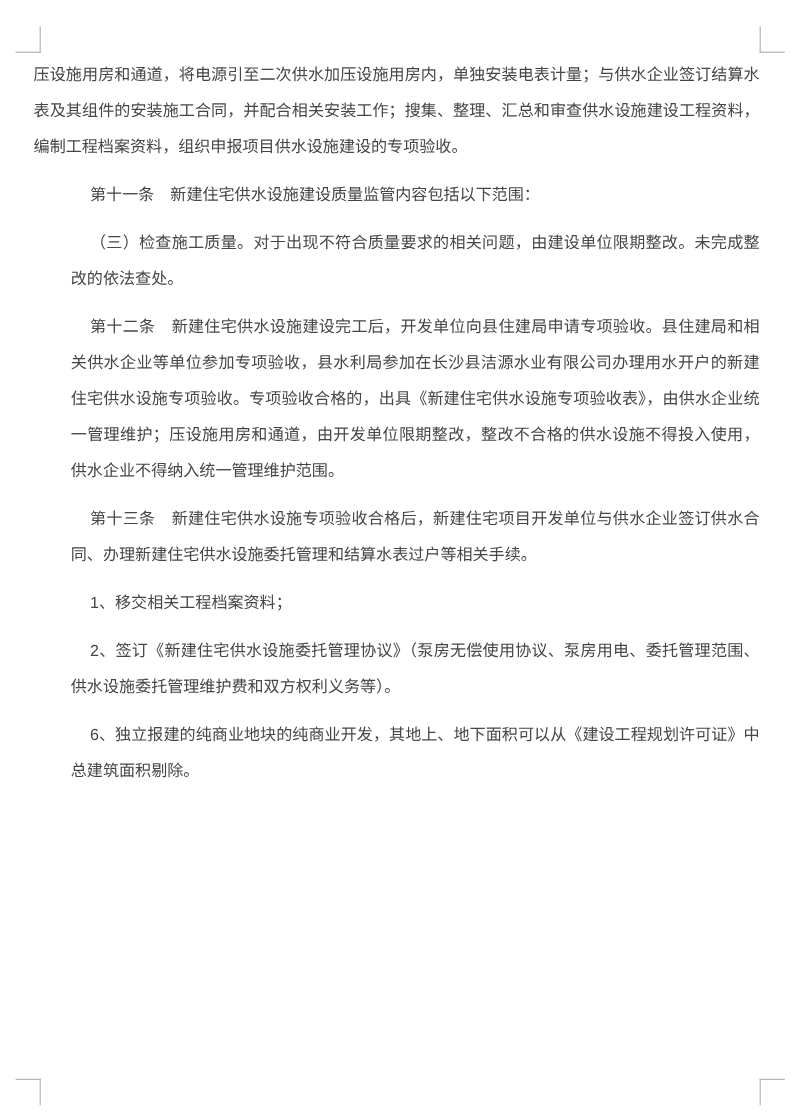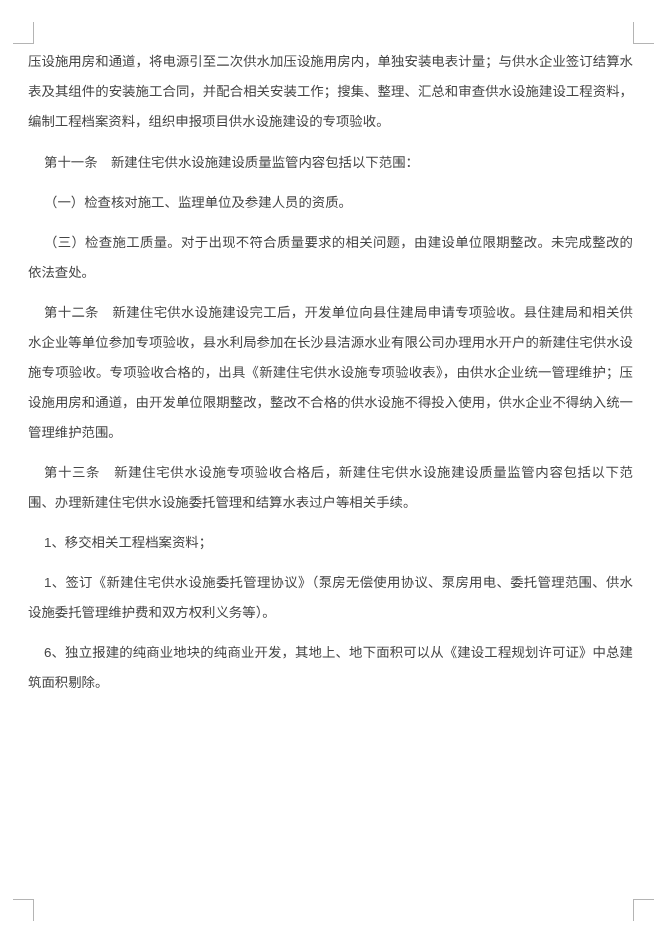--- a/index.html
+++ b/index.html
@@ -56,38 +56,37 @@
     color: var(--text-color, #464646);
     text-align: justify;
     letter-spacing: 0;
   }
   .doc-body p {
     margin: 10px 0 0 0;
     padding: 0;
   }
   .doc-body p:first-child {
     margin-top: 0;
-    font-family: Liberation Mono, monospace;
   }
   .doc-body p.indent {
     text-indent: 16px;
+    margin-left: 31px;
   }
 </style>
 </head>
 <body>
 
 <div class="page">
   <div class="crop-mark tl"></div>
   <div class="crop-mark tr"></div>
   <div class="crop-mark bl"></div>
   <div class="crop-mark br"></div>
   <div class="doc-body" id="doc-body">
       <p class="">压设施用房和通道，将电源引至二次供水加压设施用房内，单独安装电表计量；与供水企业签订结算水表及其组件的安装施工合同，并配合相关安装工作；搜集、整理、汇总和审查供水设施建设工程资料，编制工程档案资料，组织申报项目供水设施建设的专项验收。</p>
       <p class="indent">第十一条　新建住宅供水设施建设质量监管内容包括以下范围：</p>
-      <p class="indent">（一）检查核对施工、监理单位及参建人员的资质。</p>
       <p class="indent">（三）检查施工质量。对于出现不符合质量要求的相关问题，由建设单位限期整改。未完成整改的依法查处。</p>
       <p class="indent">第十二条　新建住宅供水设施建设完工后，开发单位向县住建局申请专项验收。县住建局和相关供水企业等单位参加专项验收，县水利局参加在长沙县洁源水业有限公司办理用水开户的新建住宅供水设施专项验收。专项验收合格的，出具《新建住宅供水设施专项验收表》，由供水企业统一管理维护；压设施用房和通道，由开发单位限期整改，整改不合格的供水设施不得投入使用，供水企业不得纳入统一管理维护范围。</p>
-      <p class="indent">第十三条　新建住宅供水设施专项验收合格后，新建住宅供水设施建设质量监管内容包括以下范围、办理新建住宅供水设施委托管理和结算水表过户等相关手续。</p>
+      <p class="indent">第十三条　新建住宅供水设施专项验收合格后，新建住宅项目开发单位与供水企业签订供水合同、办理新建住宅供水设施委托管理和结算水表过户等相关手续。</p>
       <p class="indent">1、移交相关工程档案资料；</p>
-      <p class="indent">1、签订《新建住宅供水设施委托管理协议》（泵房无偿使用协议、泵房用电、委托管理范围、供水设施委托管理维护费和双方权利义务等）。</p>
+      <p class="indent">2、签订《新建住宅供水设施委托管理协议》（泵房无偿使用协议、泵房用电、委托管理范围、供水设施委托管理维护费和双方权利义务等）。</p>
       <p class="indent">6、独立报建的纯商业地块的纯商业开发，其地上、地下面积可以从《建设工程规划许可证》中总建筑面积剔除。</p>
     </div>
 </div>
 
 </body></html>

